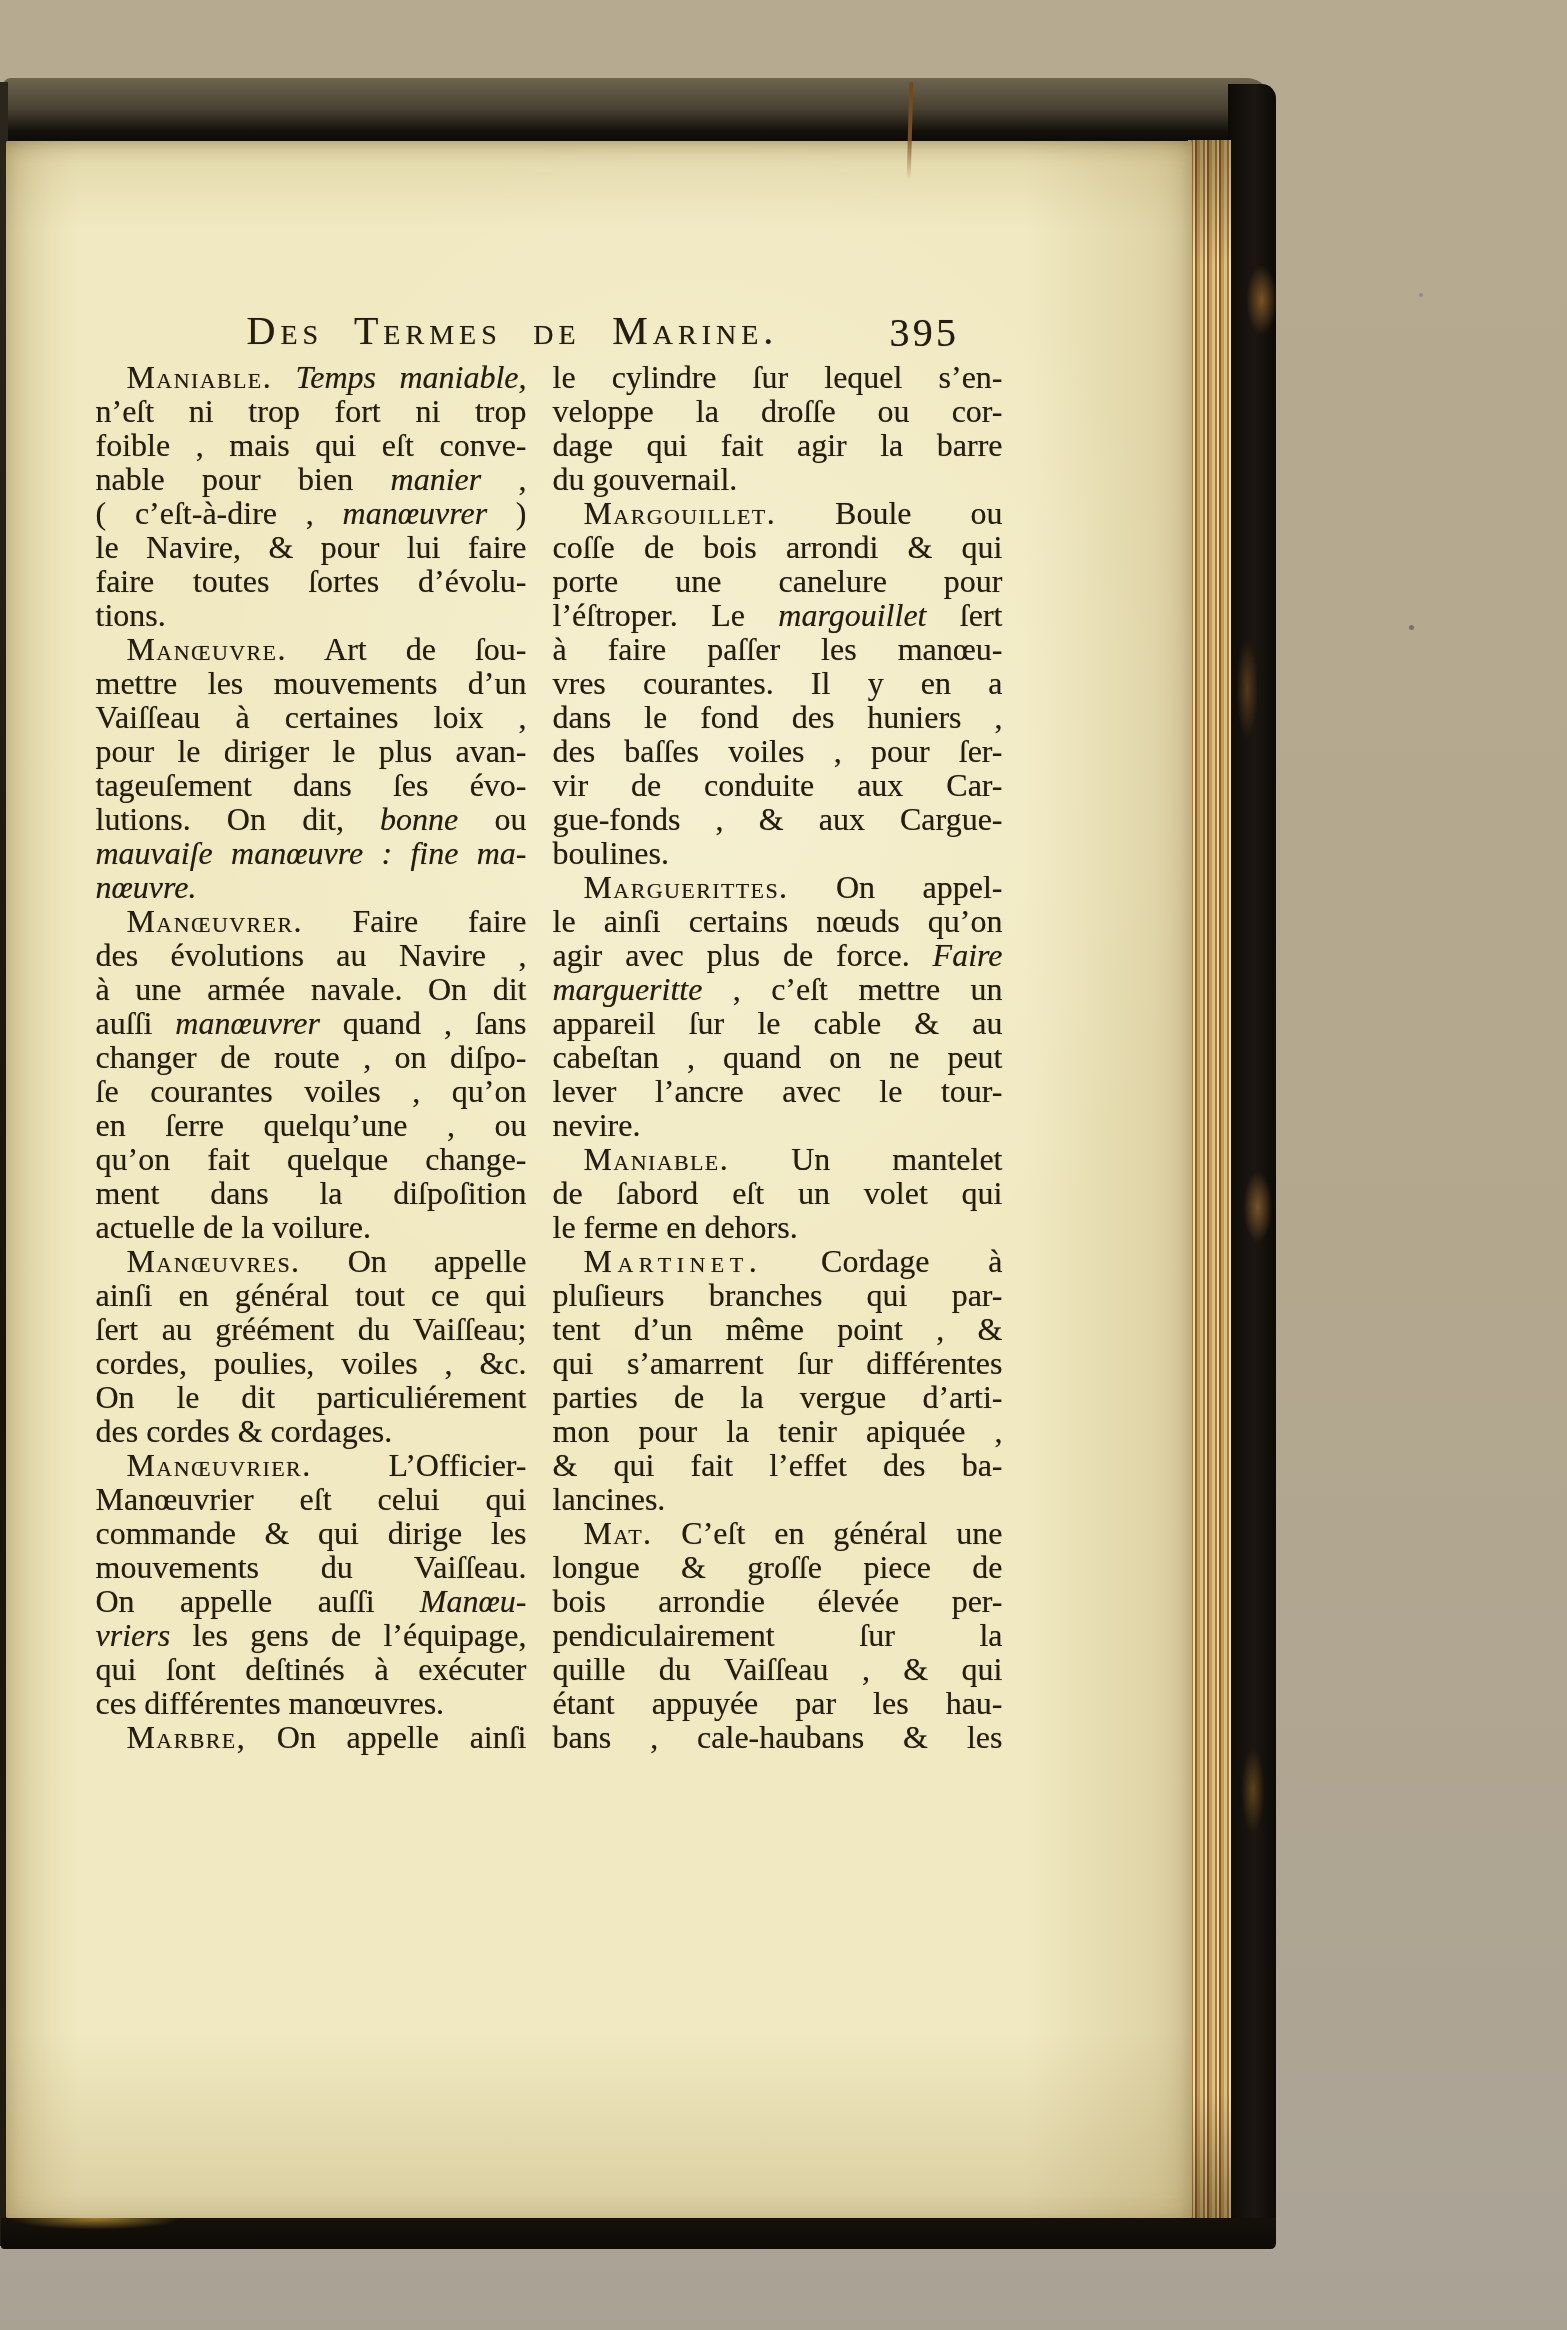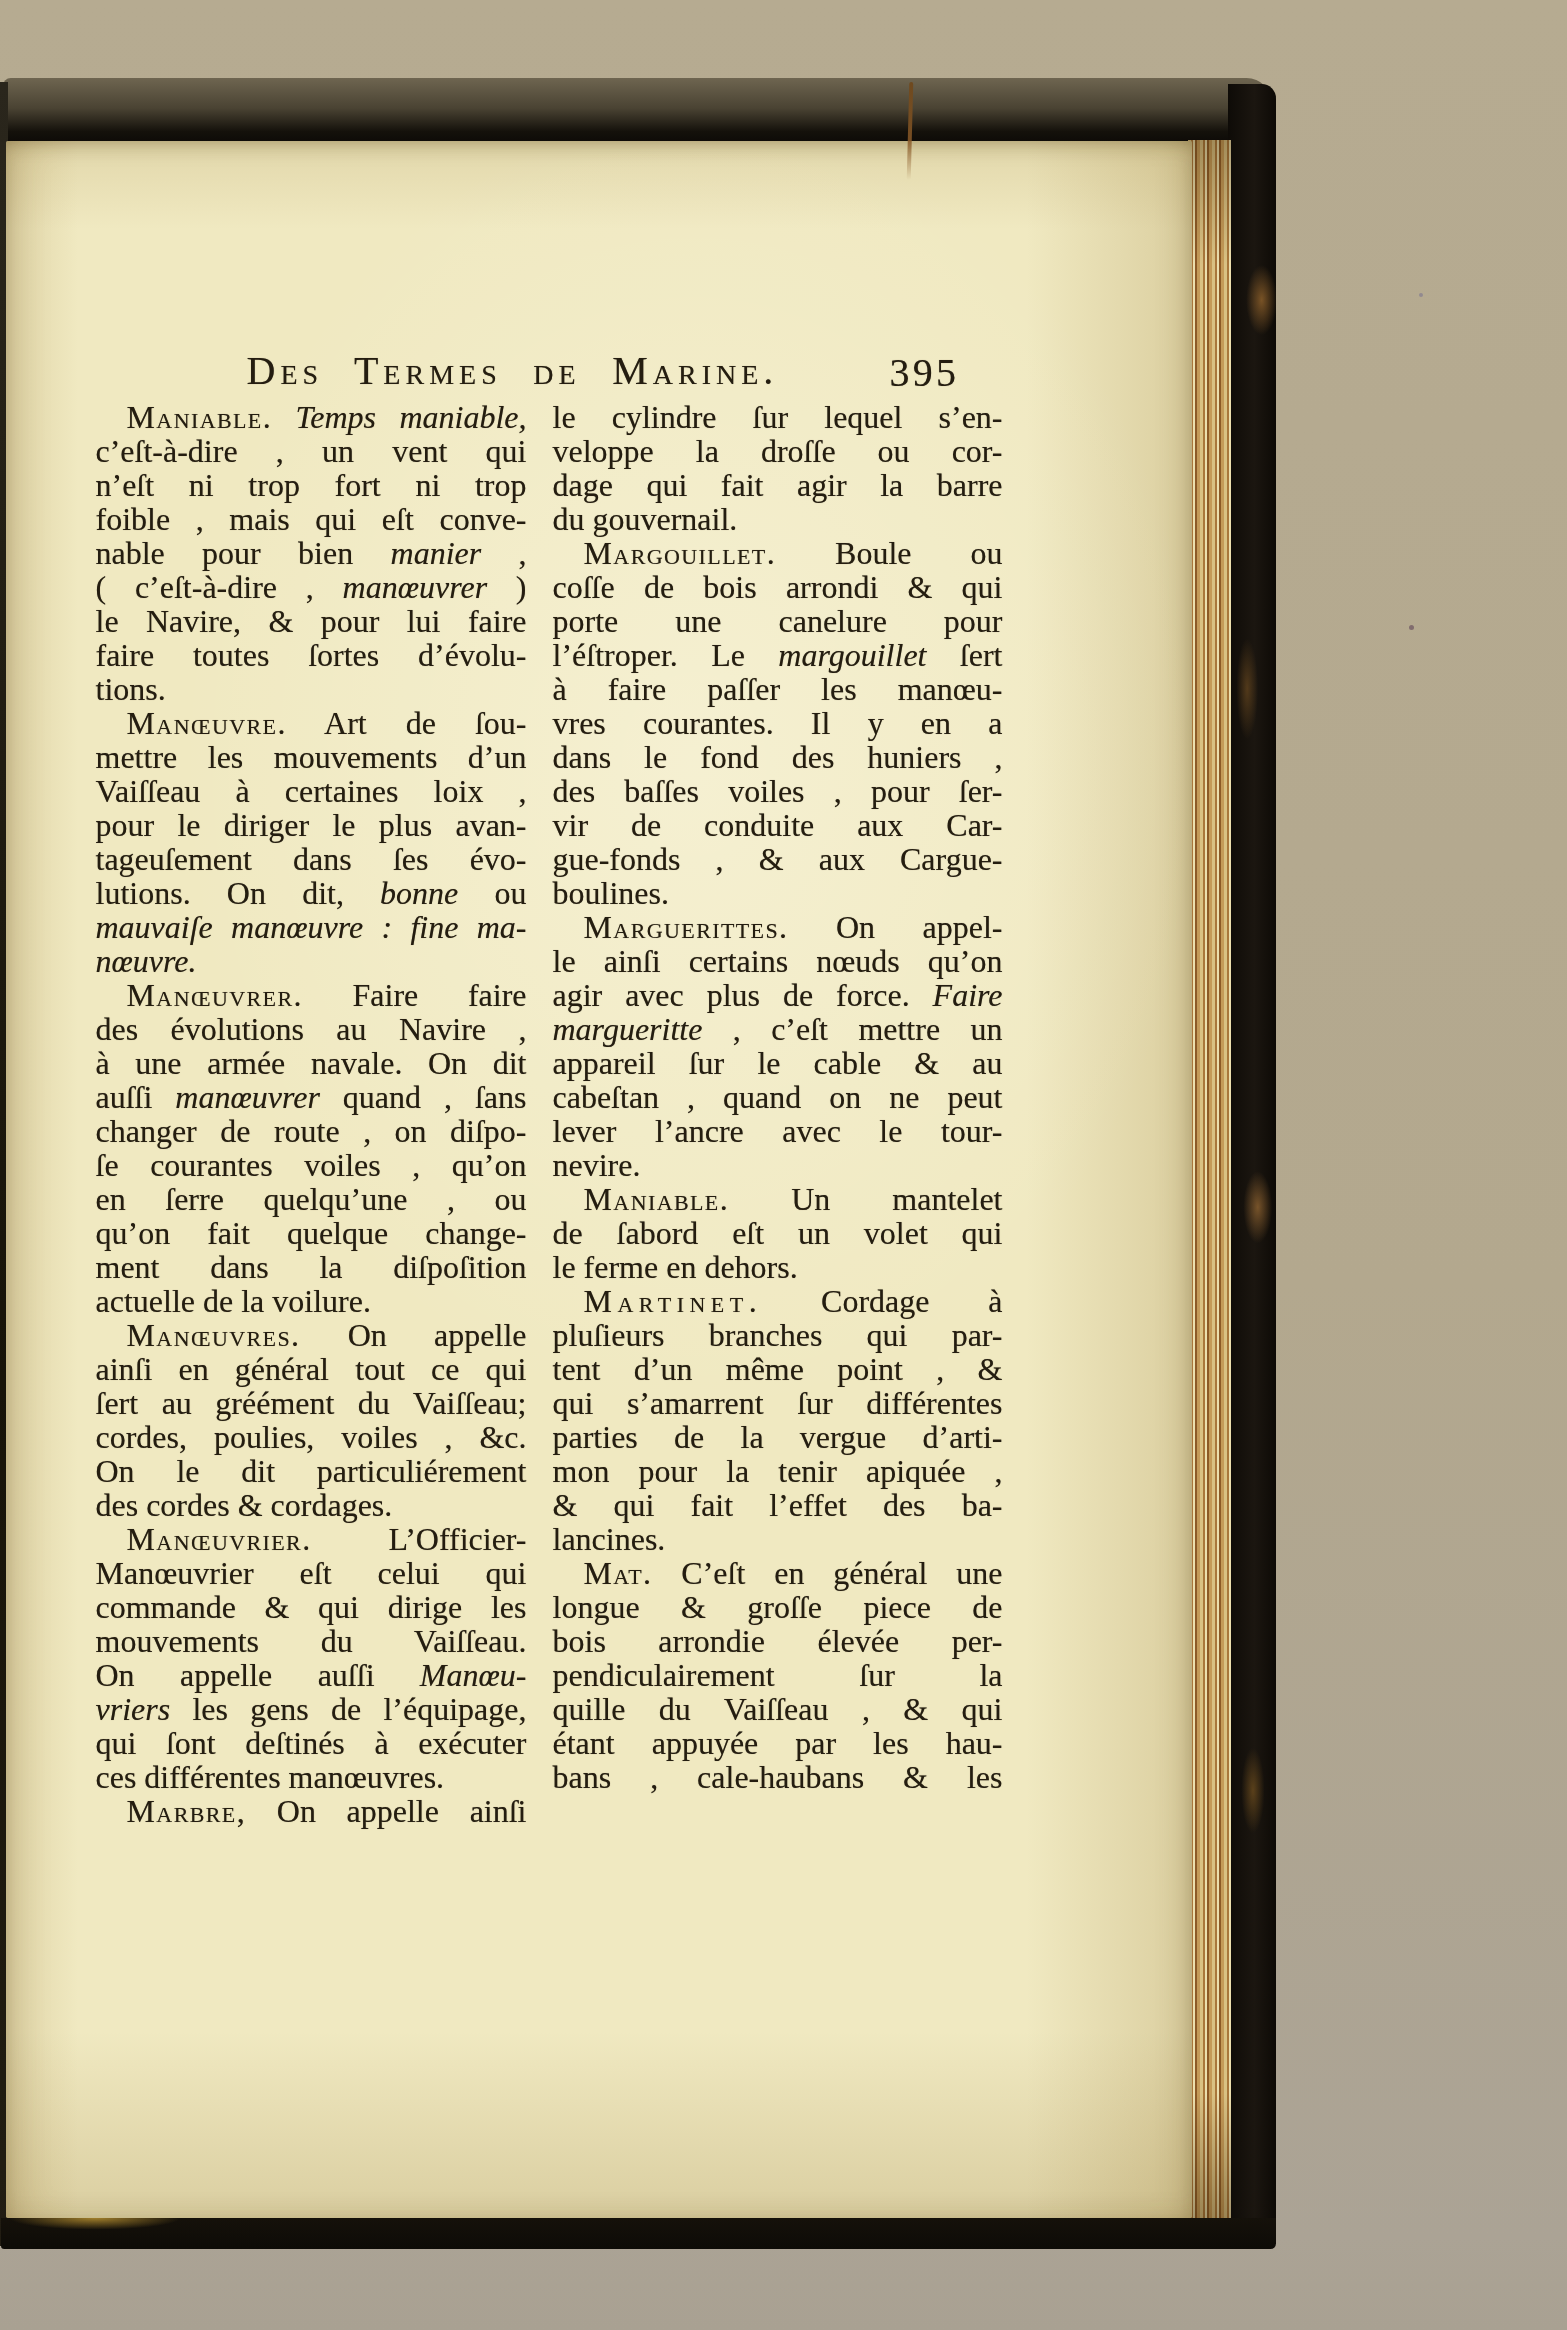--- a/index.html
+++ b/index.html
@@ -59,21 +59,21 @@
   .streak{
     position:absolute;left:908px;top:82px;width:3.9px;height:98px;
     background:linear-gradient(180deg,#6f4517,#8a5a28 60%,rgba(138,90,40,0));
     border-radius:2.2px;transform:rotate(1.5deg);opacity:.85;
   }
   .speck{position:absolute;border-radius:50%;}
   .speck-a{left:1409px;top:625px;width:5px;height:5px;background:#6b5360;opacity:.7;}
   .speck-b{left:1419px;top:293px;width:3.9px;height:3.9px;background:#7b7490;opacity:.6;}
 
   
-  .ink{color:#241d10;text-shadow:0 0 0.7px rgba(36,29,16,.55);margin-top:40px;}
+  .ink{color:#241d10;text-shadow:0 0 0.7px rgba(36,29,16,.55);}
   .header-title{
     position:absolute;left:241px;top:166px;
     font-size:40px;font-variant:small-caps;letter-spacing:5px;word-spacing:16.6px;
     white-space:nowrap;
   }
   .page-number{
     position:absolute;left:884px;top:168px;
     font-size:40px;letter-spacing:3.3px;white-space:nowrap;
   }
   .col{
@@ -98,21 +98,20 @@
   <div class="cover-right"></div>
   <div class="fore-edge"></div>
   <div class="cover-bottom"></div>
 
   <div class="page">
     <div class="header-title ink">Des Termes de Marine.</div>
     <div class="page-number ink">395</div>
 
     <div class="col col-left ink">
         <div class="line indent"><span class="seg seg-sc">Maniable.</span><span class="seg seg-i"> Temps maniable,</span></div>
-        <div class="line"><span class="seg seg-r">c’eſt-à-dire , un vent qui</span></div>
         <div class="line"><span class="seg seg-r">n’eſt ni trop fort ni trop</span></div>
         <div class="line"><span class="seg seg-r">foible , mais qui eſt conve-</span></div>
         <div class="line"><span class="seg seg-r">nable pour bien </span><span class="seg seg-i">manier</span><span class="seg seg-r"> ,</span></div>
         <div class="line"><span class="seg seg-r">( c’eſt-à-dire , </span><span class="seg seg-i">manœuvrer</span><span class="seg seg-r"> )</span></div>
         <div class="line"><span class="seg seg-r">le Navire, &amp; pour lui faire</span></div>
         <div class="line"><span class="seg seg-r">faire toutes ſortes d’évolu-</span></div>
         <div class="line last"><span class="seg seg-r">tions.</span></div>
         <div class="line indent"><span class="seg seg-sc">Manœuvre.</span><span class="seg seg-r"> Art de ſou-</span></div>
         <div class="line"><span class="seg seg-r">mettre les mouvements d’un</span></div>
         <div class="line"><span class="seg seg-r">Vaiſſeau à certaines loix ,</span></div>

